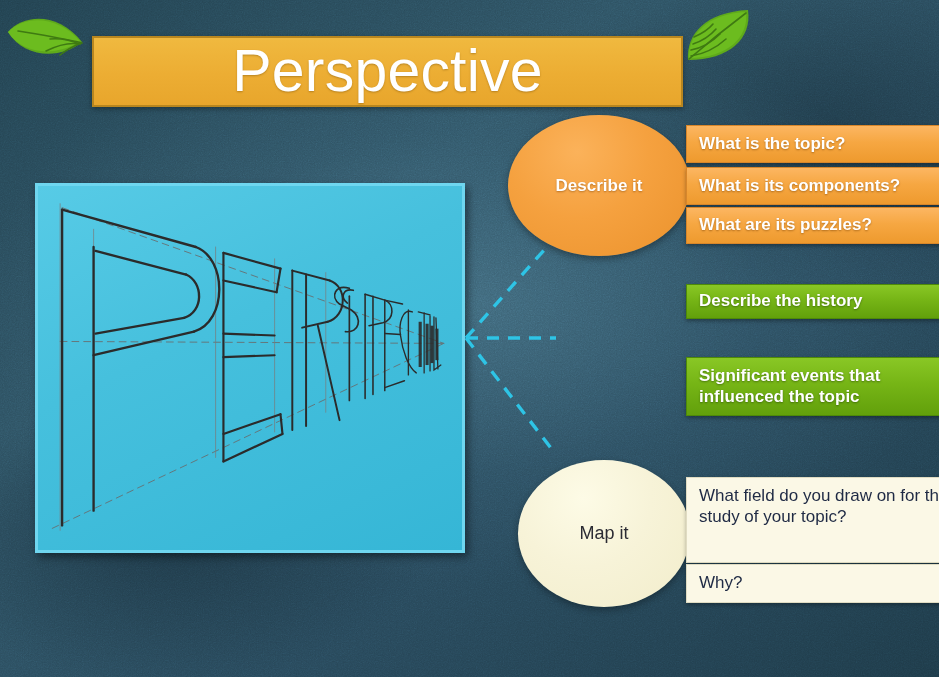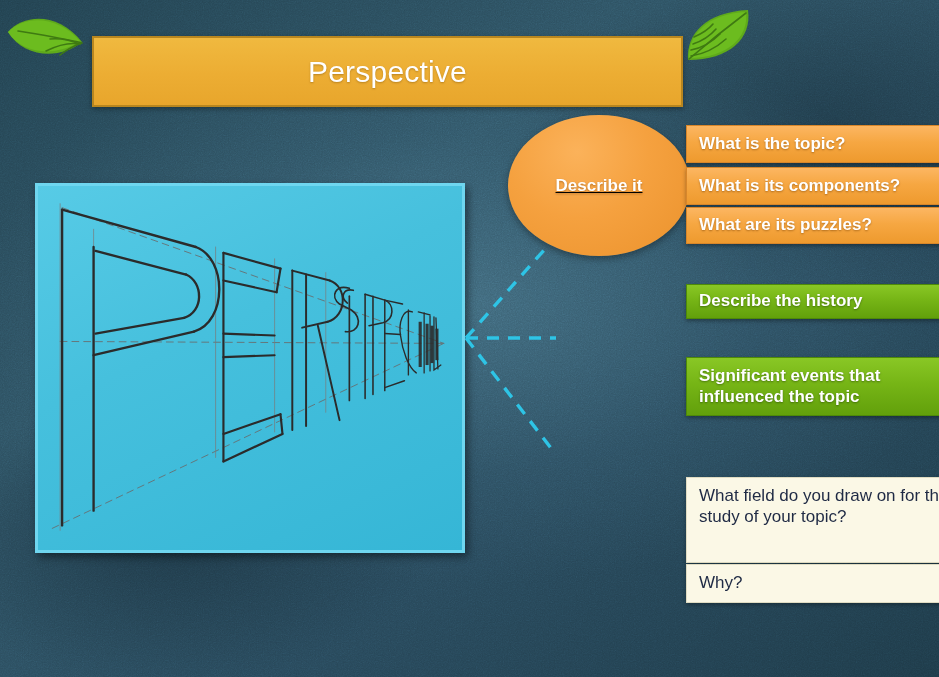--- a/index.html
+++ b/index.html
@@ -27,21 +27,21 @@
 
   
   #title-bar {
     position:absolute; left:92px; top:36px; width:591px; height:71px;
     background:linear-gradient(180deg,#f0b93f 0%, #ecad33 55%, #e8a62c 100%);
     border:2px solid #b8861f;
     display:flex; align-items:center; justify-content:center;
     box-shadow:0 2px 5px rgba(0,0,0,.35);
   }
   #title-text {
-    color:#ffffff; font-size:30px; font-weight:400; letter-spacing:.2px;
+    color:#ffffff; font-size:59px; font-weight:400; letter-spacing:.2px;
     text-shadow:0 1px 2px rgba(120,80,10,.45);
     line-height:1;
   }
 
   
   .leaf { position:absolute; pointer-events:none; }
   #leaf-left  { left:6px;  top:12px; width:80px; height:52px; }
   #leaf-right { left:682px; top:8px;  width:78px; height:56px; }
 
   
@@ -55,21 +55,20 @@
   #picture svg { display:block; width:100%; height:100%; }
 
   
   #connectors { position:absolute; inset:0; pointer-events:none; }
 
   
   .oval {
     position:absolute; border-radius:50%;
     display:flex; align-items:center; justify-content:center;
     text-align:center;
-    text-decoration:underline;
   }
   .oval .oval-label { font-size:17px; font-weight:700; }
 
   #oval-describe {
     left:508px; top:115px; width:182px; height:141px;
     background:radial-gradient(ellipse at 38% 26%, #fbb25a 0%, #f5a13f 45%, #eb922c 100%);
     box-shadow:0 3px 7px rgba(0,0,0,.35);
   }
   #oval-describe .oval-label { color:#ffffff; text-shadow:0 1px 2px rgba(130,70,10,.55); }
 
@@ -274,16 +273,19 @@
   <div class="oval" id="oval-describe">
     <span class="oval-label">Describe it</span>
   </div>
   <div class="bar bar-orange" id="bar-topic">What is the topic?</div>
   <div class="bar bar-orange" id="bar-components">What is its components?</div>
   <div class="bar bar-orange" id="bar-puzzles">What are its puzzles?</div>
 
   <div class="bar bar-green" id="bar-history">Describe the history</div>
   <div class="bar bar-green" id="bar-events">Significant events that influenced the topic</div>
 
+  <div class="oval" id="oval-map">
+    <span class="oval-label">Map it</span>
+  </div>
   <div class="bar bar-cream" id="bar-field">What field do you draw on for the study of your topic?</div>
   <div class="bar bar-cream" id="bar-why">Why?</div>
 
 </div>
 
 </body></html>

